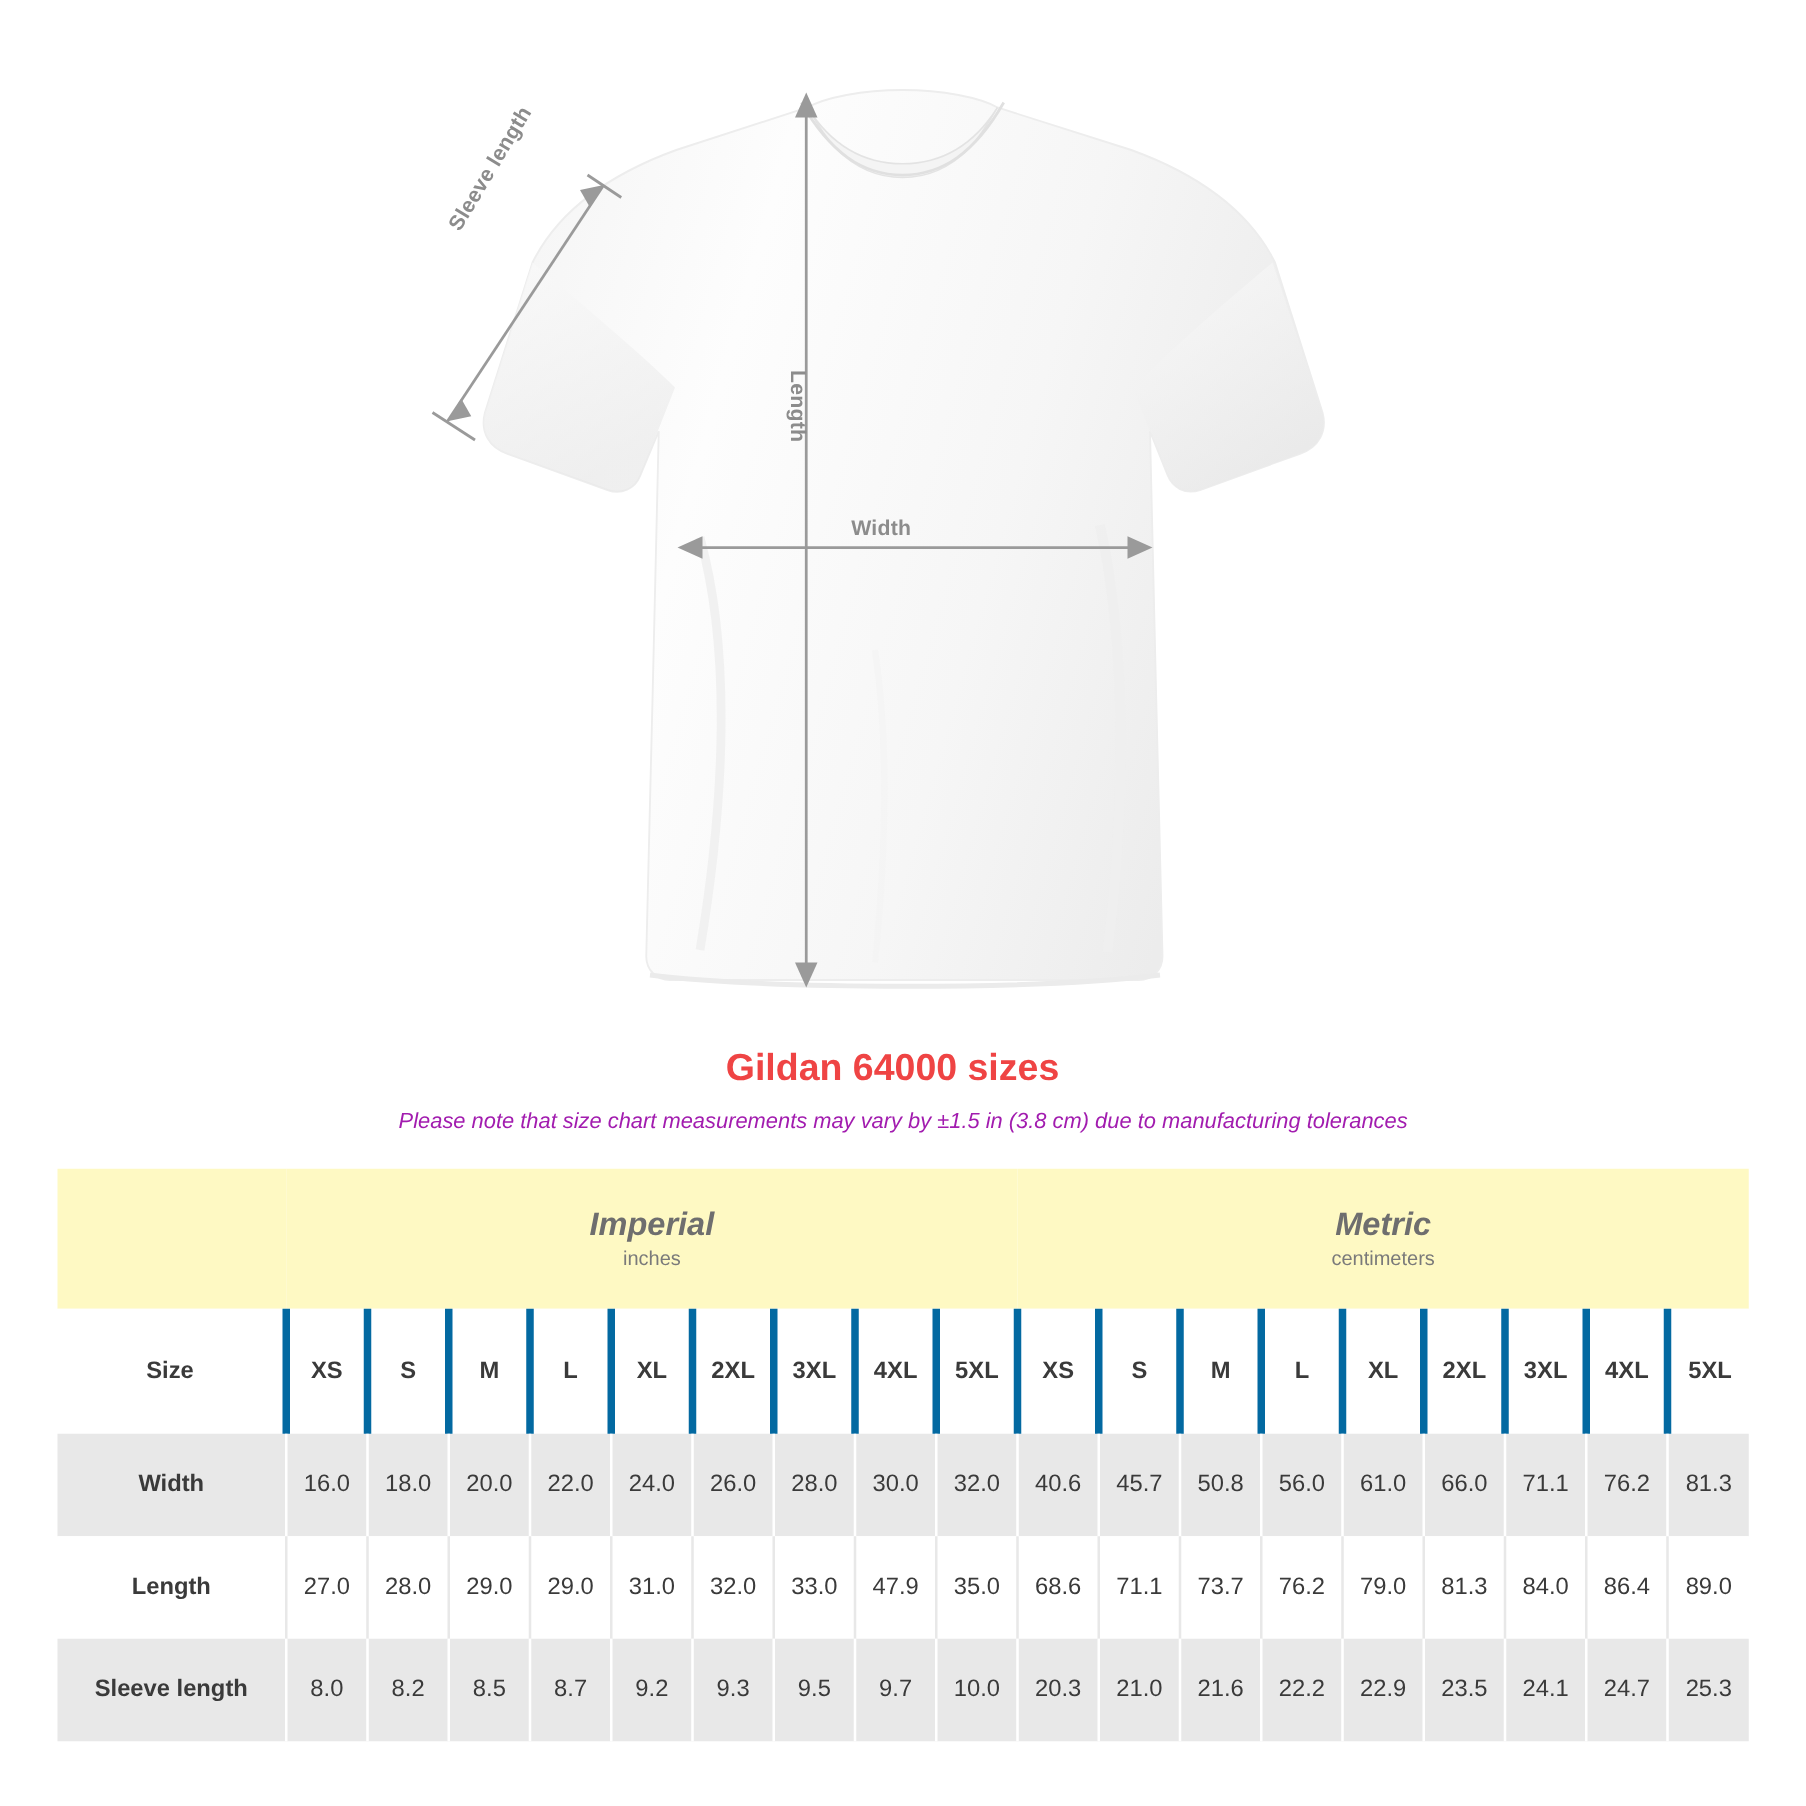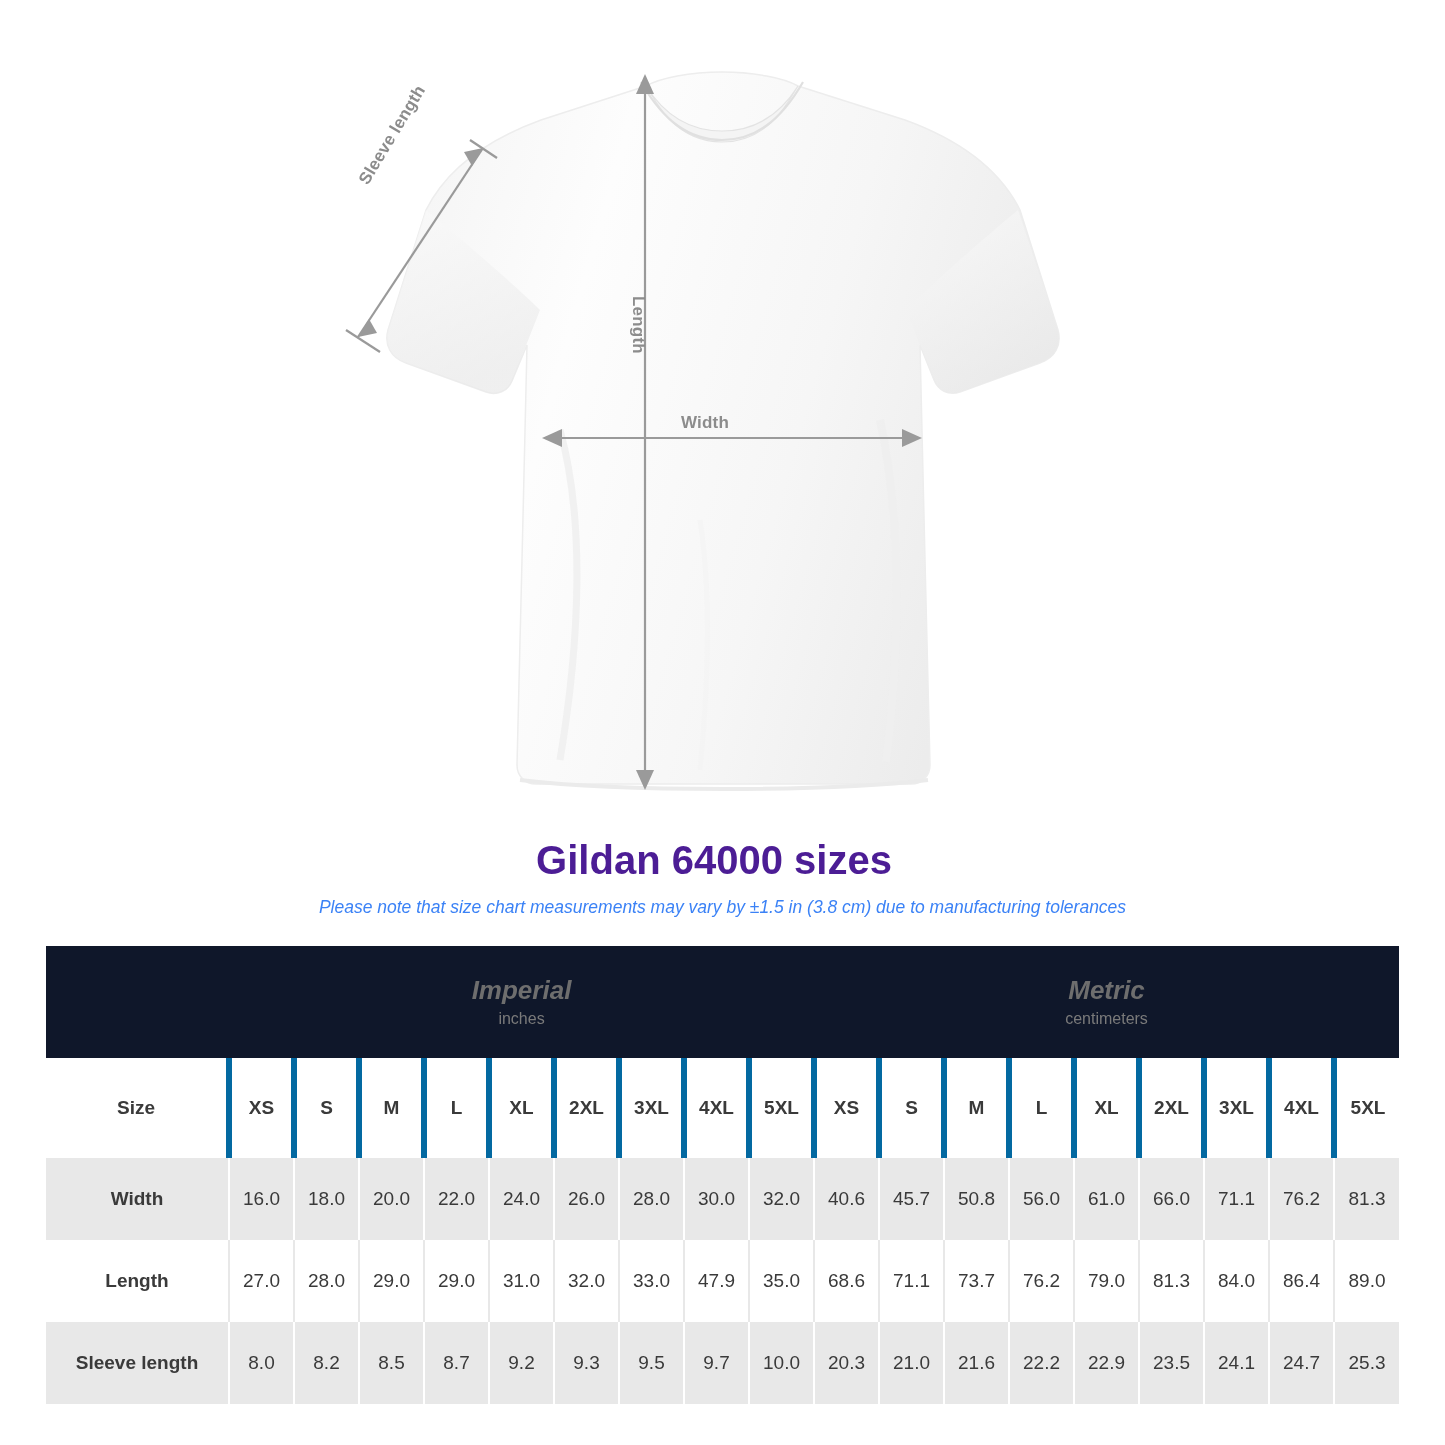--- a/index.html
+++ b/index.html
@@ -57,49 +57,49 @@
     left: 681px;
     top: 413px;
   }
 
   
   .title-block {
     text-align: center;
     margin-top: 18px;
   }
   .chart-title {
-    font-size: 40px;
-    font-weight: bold;
-    color: #4c1d95;
+    font-size: 30px;
+    font-weight: bold;
+    color: #ef4444;
     margin: 0 17px 14px 0;
   }
   .chart-note {
     font-size: 17.5px;
     font-style: italic;
-    color: #3b82f6;
+    color: #a21caf;
     margin: 0;
   }
 
   
   .table-wrap {
     margin: 28px 46px 0 46px;
   }
   table.size-table {
     border-collapse: collapse;
     width: 1353px;
     table-layout: fixed;
   }
   table.size-table td, table.size-table th {
     padding: 0;
     text-align: center;
     vertical-align: middle;
   }
   .unit-row td {
     height: 112px;
-    background: #0f172a;
+    background: #fef9c3;
   }
   .unit-name {
     font-size: 26px;
     font-weight: bold;
     font-style: italic;
     color: #6e6e6e;
     line-height: 1.1;
   }
   .unit-sub {
     font-size: 16px;

